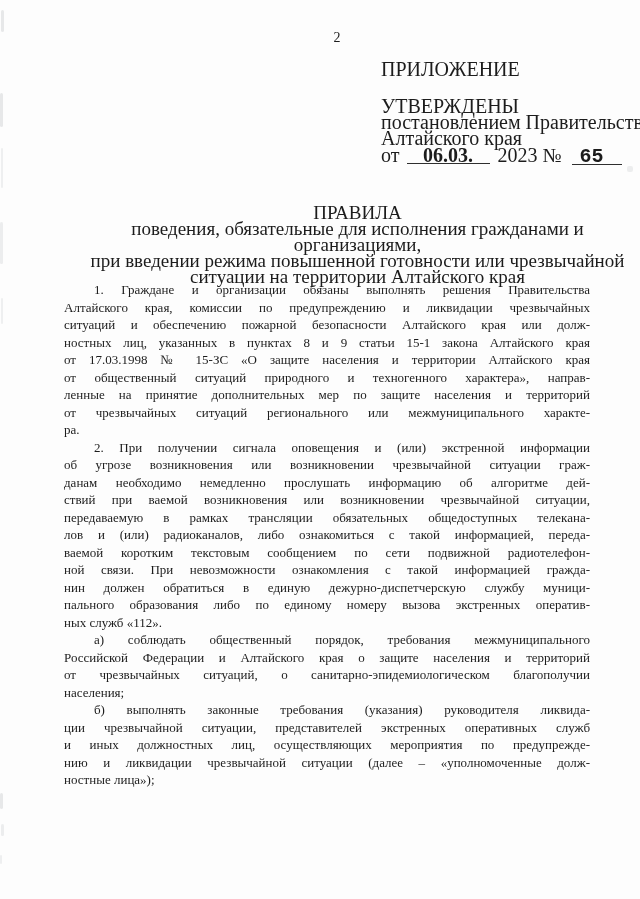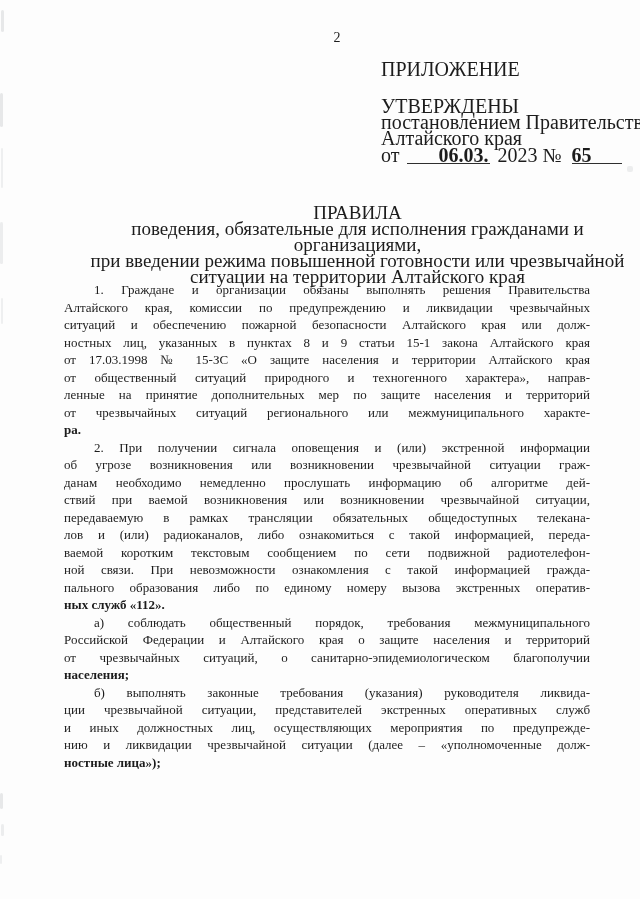--- a/index.html
+++ b/index.html
@@ -49,27 +49,29 @@
   }
   .u {
     display: inline-block;
     border-bottom: 1px solid #2f2f2f;
     line-height: 15px;
     box-sizing: border-box;
   }
   .u1 {
     width: 83px;
     margin-left: 8px;
-    text-align: right;
+    text-align: center;
     padding-right: 2px;
   }
   .u2 {
     width: 50px;
     margin-left: 10px;
+    text-align: center;
     padding-right: 10px;
+    font-family: Liberation Mono, monospace;
   }
   .yr {
     margin-left: 7px;
   }
   .b {
     font-weight: bold;
   }
   .doc-title {
     position: absolute;
     top: 205px;
@@ -88,21 +90,21 @@
     width: 526px;
     font-size: 13px;
     line-height: 17.5px;
   }
   .line {
     text-align: justify;
     text-align-last: justify;
     white-space: nowrap0; 
   }
   .para .line:first-child { text-indent: 30px; }
-  .para .line:last-child  { text-align-last: left; font-weight: bold; }
+  .para .line:last-child  { text-align-last: left; }
 </style>
 </head>
 <body>
 
 <div class="page">
 
   <div class="sm" style="left:1px; top:10px;  width:3px; height:22px;"></div>
   <div class="sm" style="left:0;   top:93px;  width:3px; height:34px;"></div>
   <div class="sm" style="left:1px; top:148px; width:2px; height:40px; opacity:.45;"></div>
   <div class="sm" style="left:0;   top:222px; width:3px; height:42px; opacity:.5;"></div>
@@ -147,20 +149,21 @@
       </div>
     <div class="para">
         <div class="line">2. При получении сигнала оповещения и (или) экстренной информации</div>
         <div class="line">об угрозе возникновения или возникновении чрезвычайной ситуации граж-</div>
         <div class="line">данам необходимо немедленно прослушать информацию об алгоритме дей-</div>
         <div class="line">ствий при ваемой возникновения или возникновении чрезвычайной ситуации,</div>
         <div class="line">передаваемую в рамках трансляции обязательных общедоступных телекана-</div>
         <div class="line">лов и (или) радиоканалов, либо ознакомиться с такой информацией, переда-</div>
         <div class="line">ваемой коротким текстовым сообщением по сети подвижной радиотелефон-</div>
         <div class="line">ной связи. При невозможности ознакомления с такой информацией гражда-</div>
+        <div class="line">нин должен обратиться в единую дежурно-диспетчерскую службу муници-</div>
         <div class="line">пального образования либо по единому номеру вызова экстренных оператив-</div>
         <div class="line">ных служб «112».</div>
       </div>
     <div class="para">
         <div class="line">а) соблюдать общественный порядок, требования межмуниципального</div>
         <div class="line">Российской Федерации и Алтайского края о защите населения и территорий</div>
         <div class="line">от чрезвычайных ситуаций, о санитарно-эпидемиологическом благополучии</div>
         <div class="line">населения;</div>
       </div>
     <div class="para">

